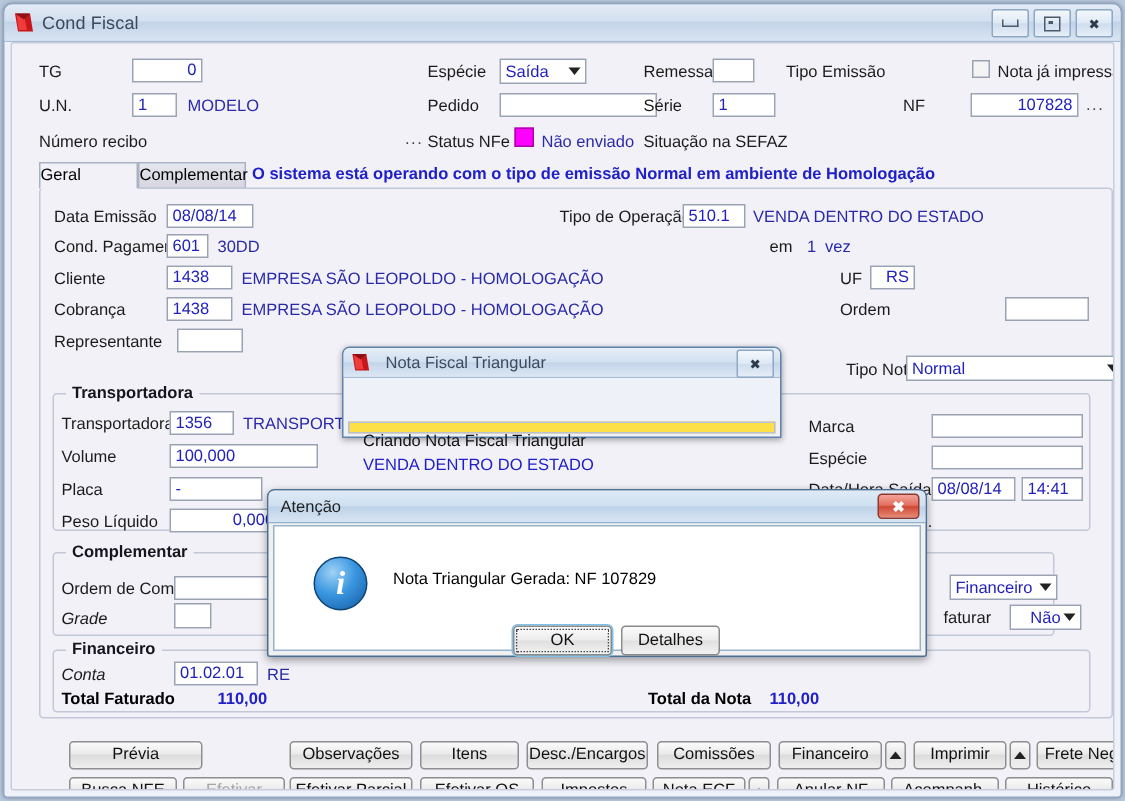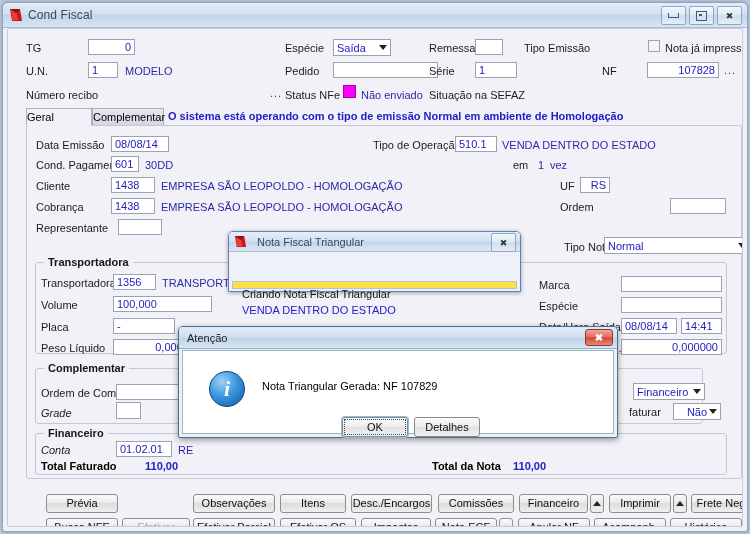--- a/index.html
+++ b/index.html
@@ -326,21 +326,20 @@
     <span class="fld" style="left:613px;top:247px;width:101px;"></span>
 
     <span class="abs lbl" style="left:531px;top:271px;">Espécie</span>
     <span class="fld" style="left:613px;top:268px;width:101px;"></span>
 
     <span class="abs lbl" style="left:531px;top:292px;">Data/Hora Saída</span>
     <span class="fld" style="left:613px;top:289px;width:56px;">08/08/14</span>
     <span class="fld" style="left:673px;top:289px;width:41px;">14:41</span>
 
     <span class="abs lbl" style="left:531px;top:313px;">Peso Extra Emb.</span>
-    <span class="fld num" style="left:613px;top:310px;width:101px;">0,000000</span>
 
     <div class="group" style="left:27px;top:339px;width:666px;height:54px;">
       <span class="gtitle">Complementar</span>
     </div>
     <span class="abs lbl" style="left:33px;top:358px;">Ordem de Compra</span>
     <span class="fld" style="left:108px;top:355px;width:100px;"></span>
     <span class="abs lbl" style="left:33px;top:378px;font-style:italic;">Grade</span>
     <span class="fld" style="left:108px;top:373px;width:25px;height:17px;"></span>
 
     <span class="combo" style="left:625px;top:354px;width:72px;">
@@ -358,21 +357,21 @@
     </div>
     <span class="abs lbl" style="left:33px;top:415px;font-style:italic;">Conta</span>
     <span class="fld" style="left:108px;top:412px;width:56px;">01.02.01</span>
     <span class="abs blue" style="left:170px;top:415px;">RE</span>
 
     <span class="abs" style="left:33px;top:431px;font-weight:bold;">Total Faturado</span>
     <span class="abs" style="left:137px;top:431px;font-weight:bold;color:#2020c8;">110,00</span>
     <span class="abs" style="left:424px;top:431px;font-weight:bold;">Total da Nota</span>
     <span class="abs" style="left:505px;top:431px;font-weight:bold;color:#2020c8;">110,00</span>
 
-    <div class="btn" style="left:38px;top:465px;width:72px;">Prévia</div>
+    <div class="btn" style="left:38px;top:465px;width:89px;">Prévia</div>
     <div class="btn" style="left:185px;top:465px;width:82px;">Observações</div>
     <div class="btn" style="left:272px;top:465px;width:66px;">Itens</div>
     <div class="btn" style="left:343px;top:465px;width:81px;">Desc./Encargos</div>
     <div class="btn" style="left:430px;top:465px;width:76px;">Comissões</div>
     <div class="btn" style="left:511px;top:465px;width:69px;">Financeiro</div>
     <div class="spin" style="left:582px;top:465px;">
         <i></i>
       </div>
     <div class="btn" style="left:601px;top:465px;width:62px;">Imprimir</div>
     <div class="spin" style="left:665px;top:465px;">

